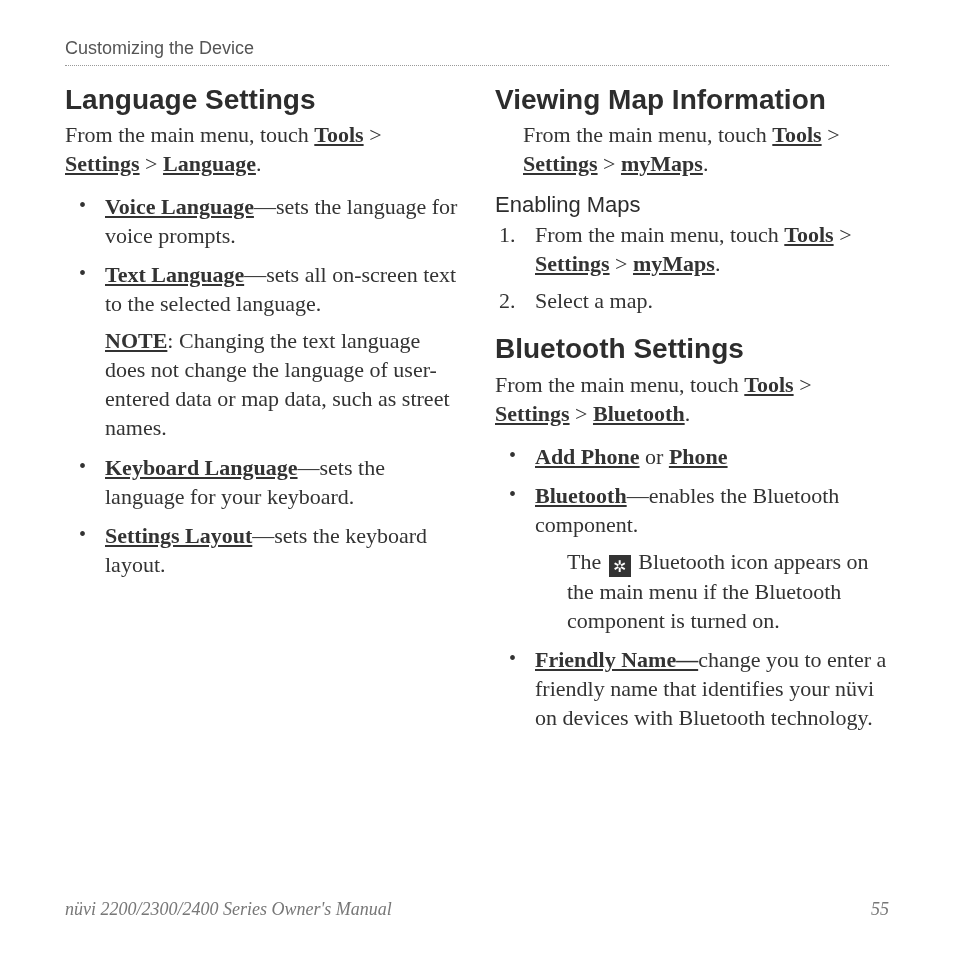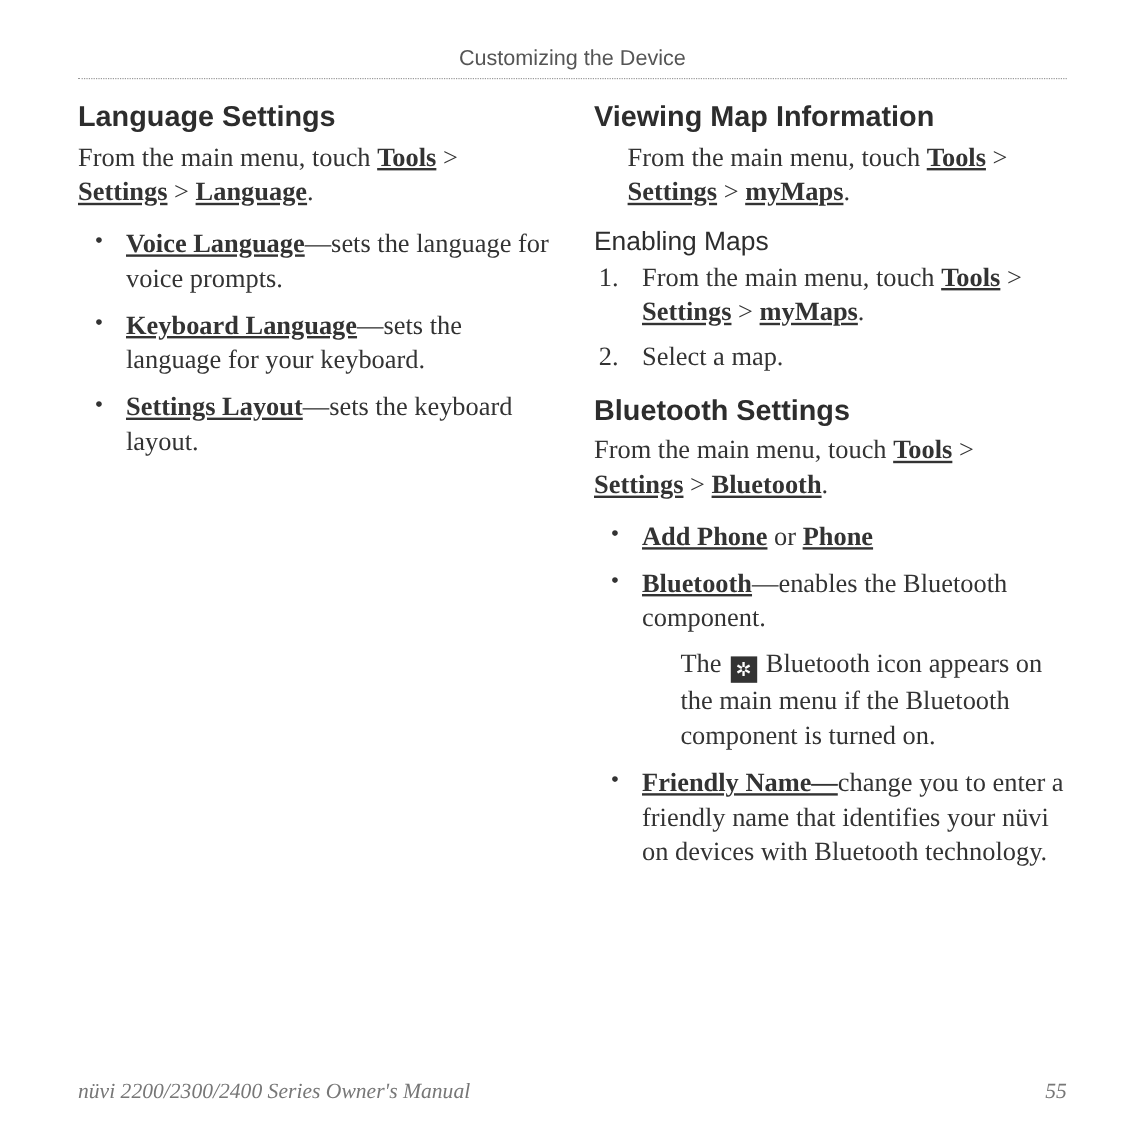--- a/index.html
+++ b/index.html
@@ -6,40 +6,40 @@
   body {
     width: 954px;
     height: 954px;
     background: #fff;
     font-family: "Times New Roman", Times, serif;
     color: #333;
     padding: 38px 65px 30px 65px;
     position: relative;
   }
   .header {
-    text-align: center;
+    text-align: left;
     font-family: Arial, Helvetica, sans-serif;
     font-size: 18px;
     color: #555;
     padding-bottom: 6px;
     border-bottom: 1px dotted #999;
     margin-bottom: 18px;
   }
   .columns {
     display: flex;
     gap: 36px;
   }
   .col {
     flex: 1;
     min-width: 0;
   }
   h2 {
     font-family: Arial, Helvetica, sans-serif;
     font-weight: bold;
-    font-size: 24px;
+    font-size: 28px;
     color: #2d2d2d;
     margin-bottom: 4px;
     line-height: 1.15;
   }
   h3 {
     font-family: Arial, Helvetica, sans-serif;
     font-weight: normal;
     font-size: 22px;
     color: #2d2d2d;
     margin-top: 10px;
@@ -136,20 +136,26 @@
   <div class="col">
     <h2>Language Settings</h2>
     <p class="intro">
       <span>From the main menu, touch </span><b>Tools</b><span> &gt; </span><b>Settings</b><span> &gt; </span><b>Language</b><span>.</span>
     </p>
     <ul class="bullets">
       <li>
         <b>Voice Language</b><span>—sets the language for voice prompts.</span>
       </li>
       <li>
+        <b>Text Language</b><span>—sets all on-screen text to the selected language.</span>
+        <span class="note">
+          <b>NOTE</b><span>: Changing the text language does not change the language of user-entered data or map data, such as street names.</span>
+        </span>
+      </li>
+      <li>
         <b>Keyboard Language</b><span>—sets the language for your keyboard.</span>
       </li>
       <li>
         <b>Settings Layout</b><span>—sets the keyboard layout.</span>
       </li>
     </ul>
   </div>
 
   <div class="col">
     <h2>Viewing Map Information</h2>

